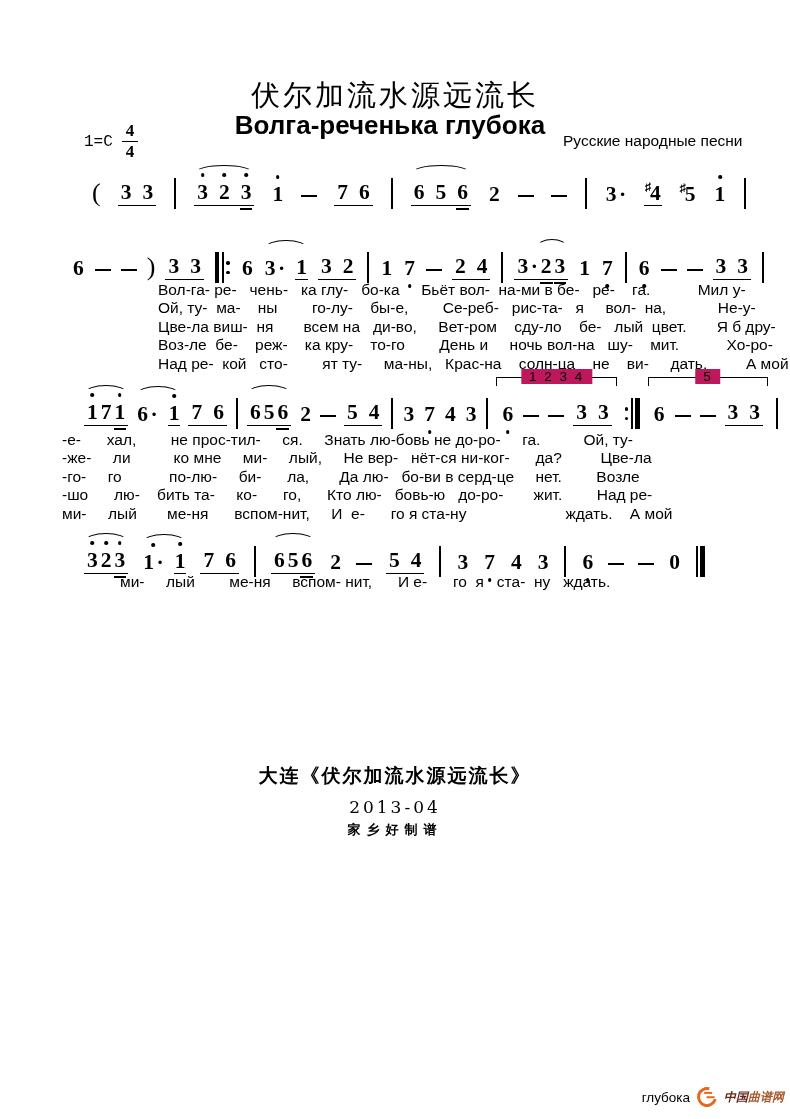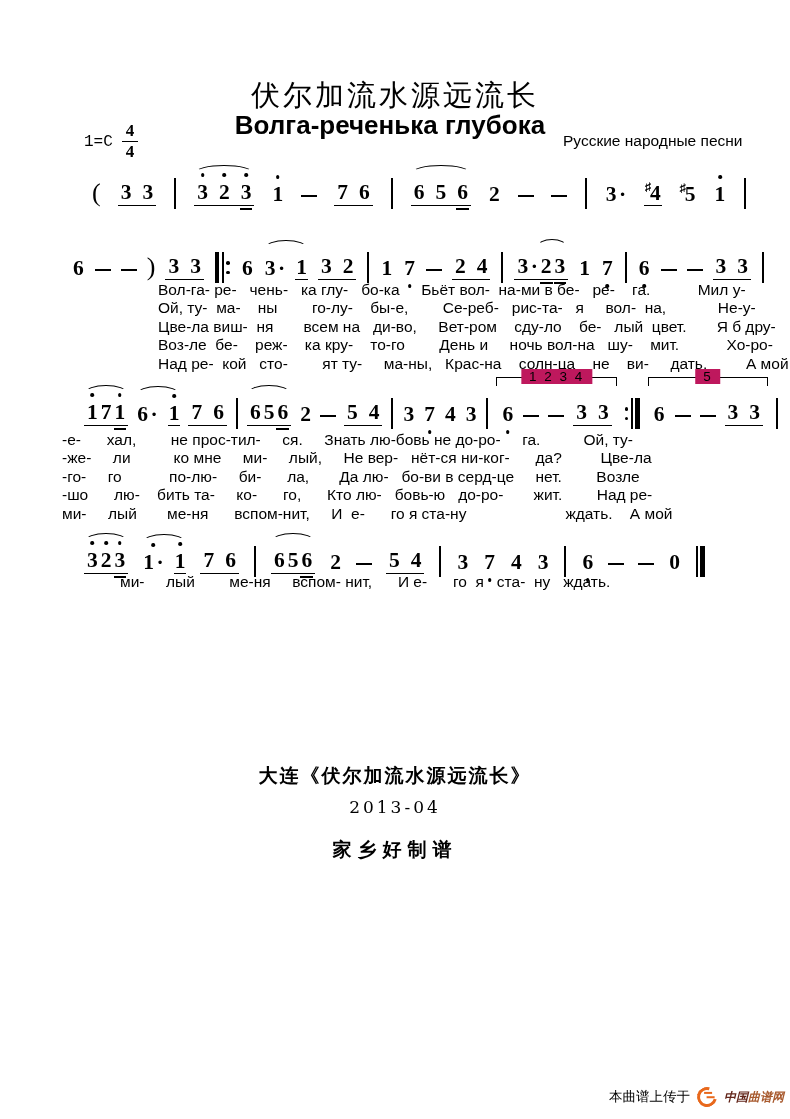--- a/index.html
+++ b/index.html
@@ -64,21 +64,21 @@
           background:#be185d;padding:0 8px;font-size:13.5px;letter-spacing:2px;white-space:nowrap;}
 
   
   .lyrics{position:absolute;font-size:15.5px;line-height:18.4px;white-space:pre;}
 
   
   .footer{position:absolute;left:0;right:0;top:763px;text-align:center;
           font-family:"DejaVu Serif",serif;}
   .footer .f1{font-size:19px;font-weight:700;letter-spacing:2px;}
   .footer .f2{font-size:17px;letter-spacing:3px;margin-top:8px;}
-  .footer .f3{font-size:19px;font-weight:700;letter-spacing:6px;margin-top:20px;}
+  .footer .f3{font-size:13px;font-weight:700;letter-spacing:6px;margin-top:4px;}
 
   
   .watermark{position:absolute;right:6px;top:1087px;display:flex;align-items:center;gap:7px;}
   .wm-text{font-size:13.5px;}
   .logoC{position:relative;width:14px;height:14px;border:3.2px solid #e8681c;
          border-radius:50%;border-right-color:transparent;transform:rotate(-30deg);
          display:inline-block;}
   .logoC::before,.logoC::after{content:"";position:absolute;background:#e8681c;
          height:2px;width:8px;left:6px;transform:rotate(30deg);}
   .logoC::before{top:3px;}
@@ -496,18 +496,18 @@
     </div>
   <div class="lyrics" style="left:76px;top:573px;margin-left:44px;"><div class="lyr-row">ми-     лый        ме-ня     вспом- нит,      И е-      го  я   ста-  ну   ждать.</div></div>
 
   <div class="footer">
     <div class="f1">大连《伏尔加流水源远流长》</div>
     <div class="f2">2013-04</div>
     <div class="f3">家乡好制谱</div>
   </div>
 
   <div class="watermark">
-    <span class="wm-text">本曲谱上传于</span>
+    <span class="wm-text">глубока</span>
     <span class="logoC"></span>
     <span class="brand"><span class="b1">中国</span><span class="b2">曲谱网</span></span>
   </div>
 
 </div>
 
 </body></html>

